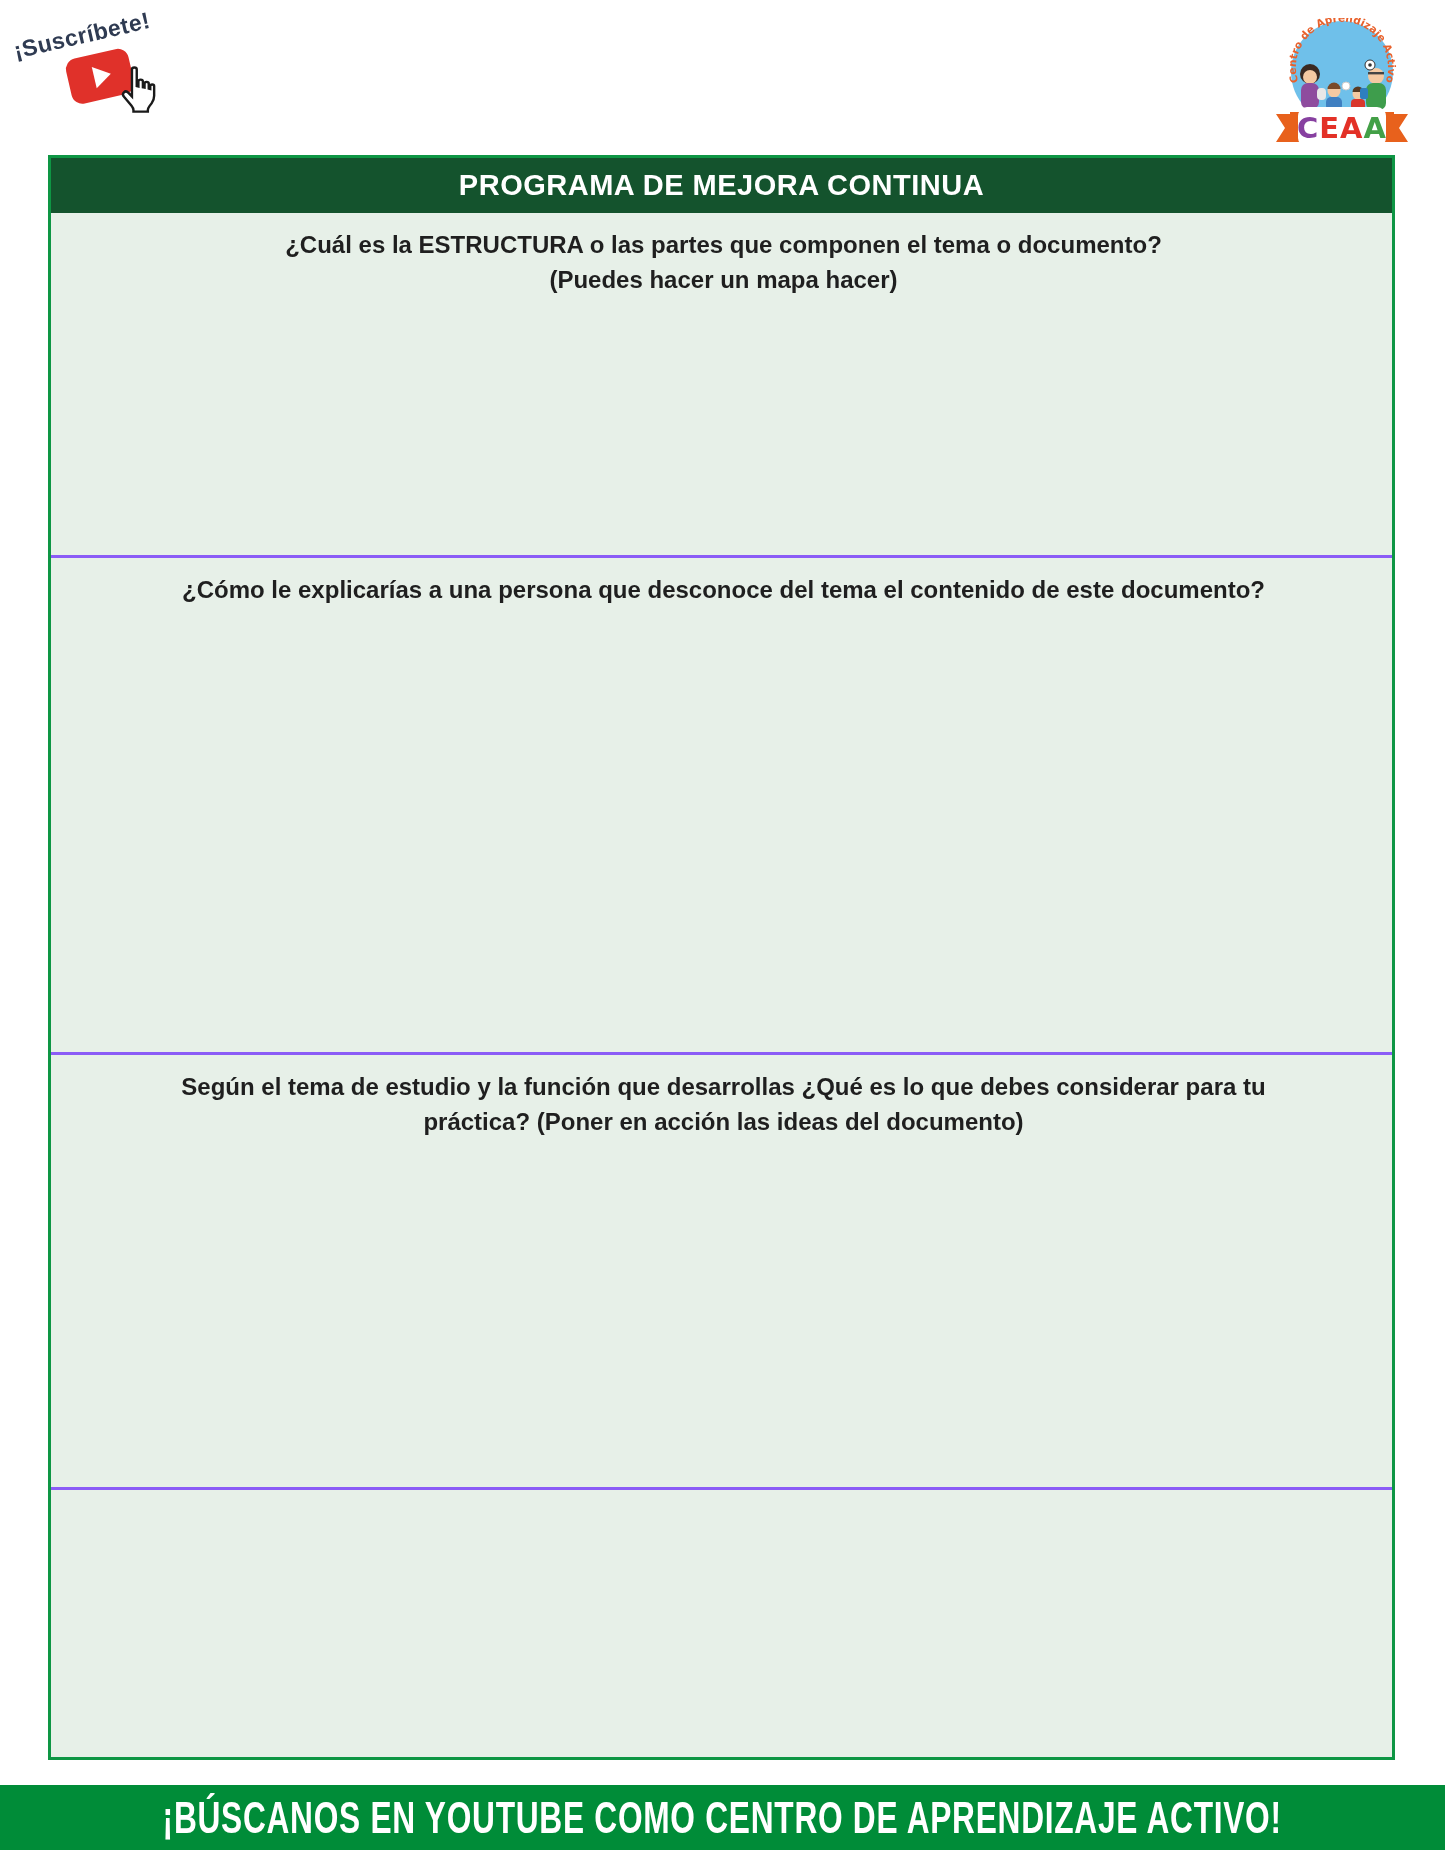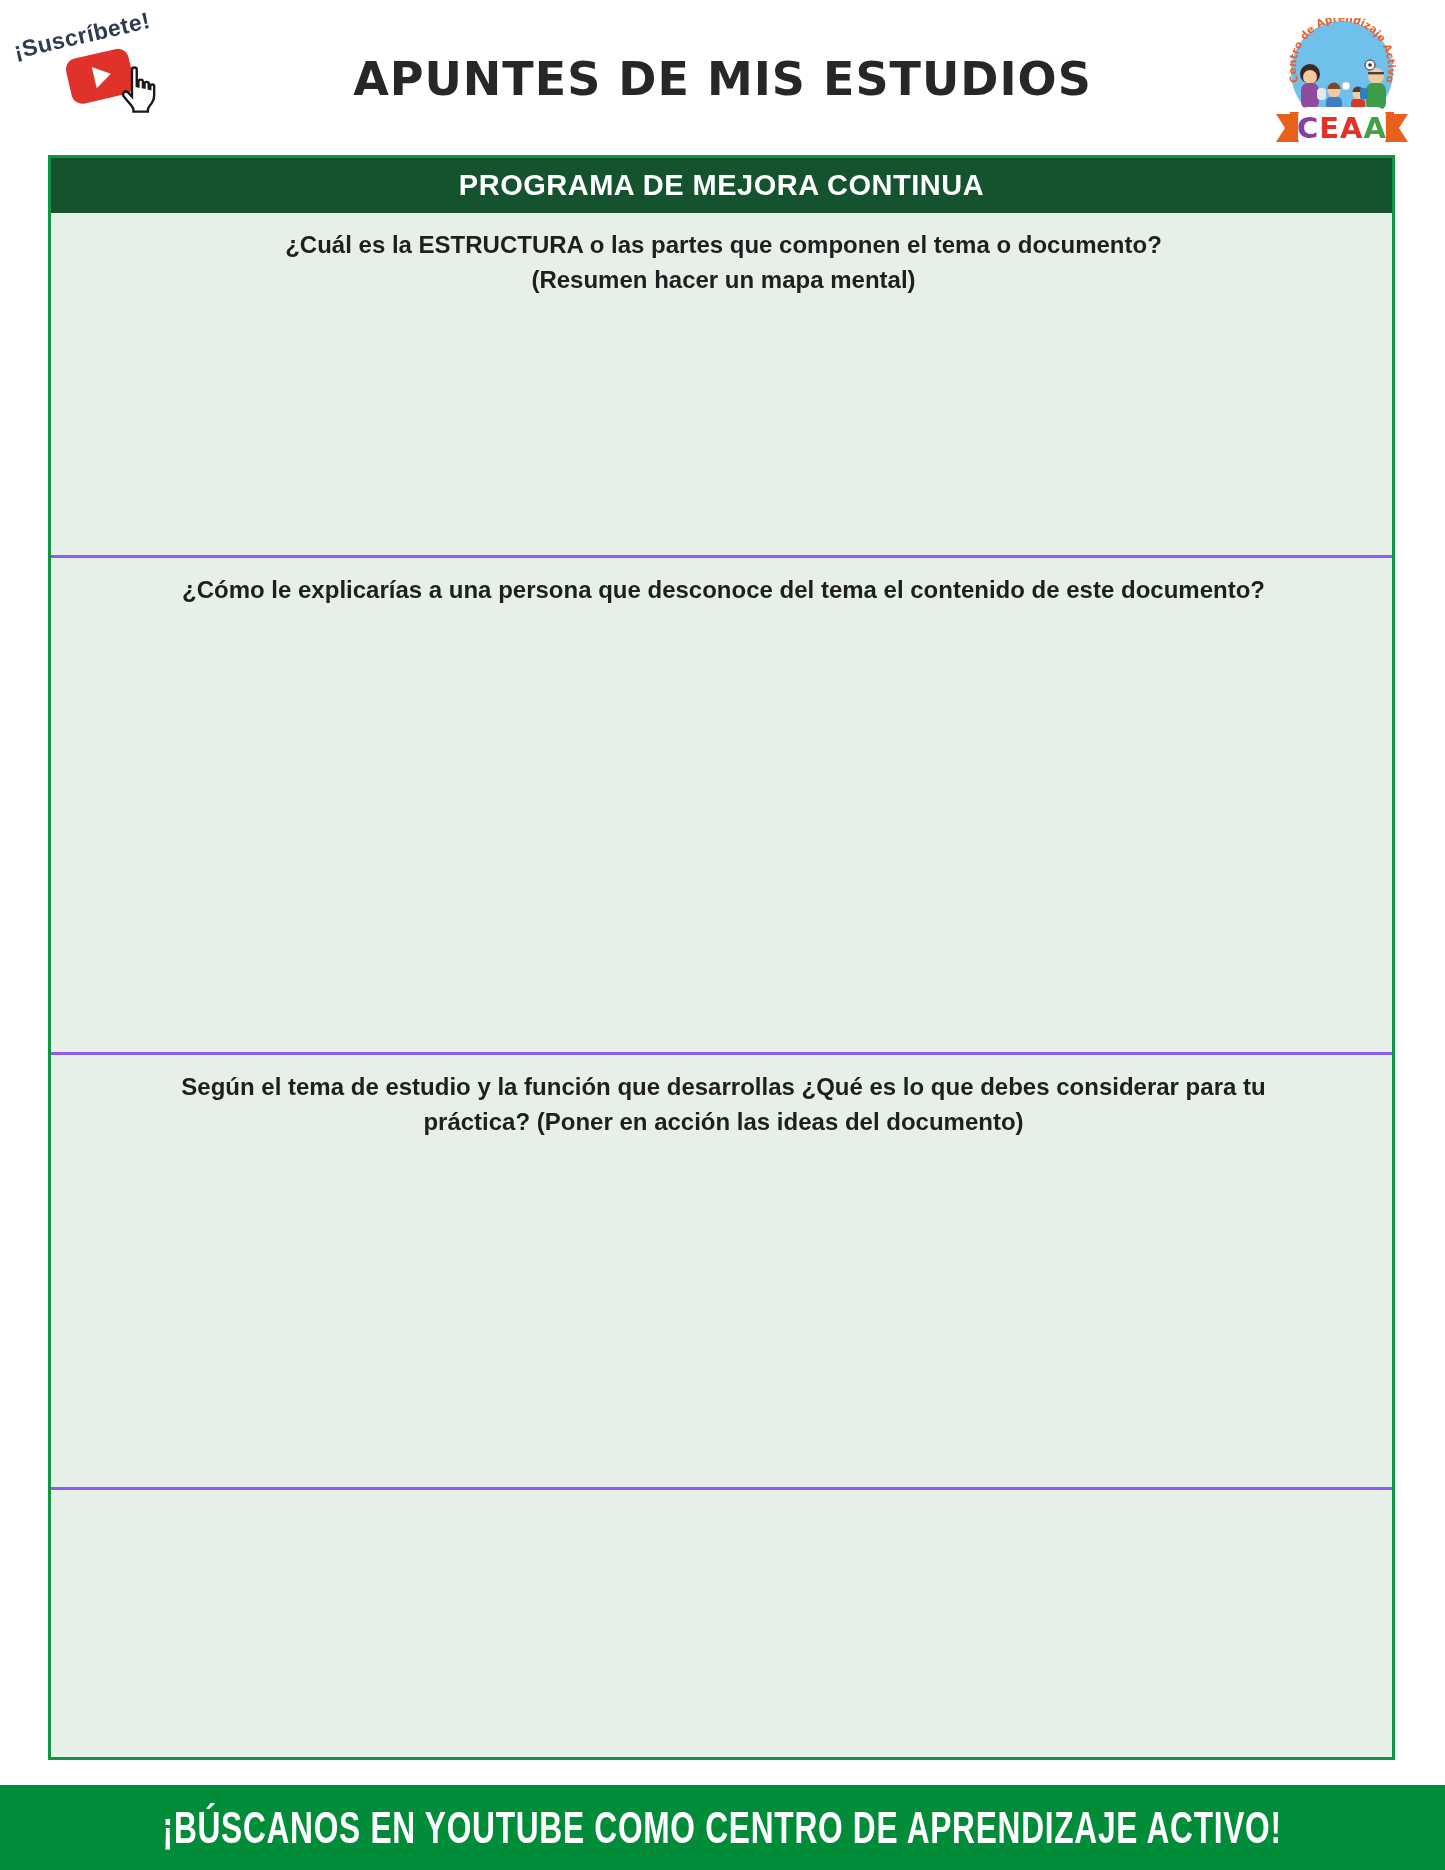--- a/index.html
+++ b/index.html
@@ -69,21 +69,21 @@
     font-weight:bold;font-size:24px;line-height:35px;
   }
   .ws-row ~ .ws-row{border-top:3px solid #8b5cf6;}
   .row-1{flex:0 0 342px;}
   .row-2{flex:0 0 497px;}
   .row-3{flex:0 0 435px;text-align:center;}
   .row-4{flex:1 1 auto;}
 
   
   .footer{
-    position:absolute;left:0;top:1785px;width:1445px;height:85px;
+    position:absolute;left:0;top:1785px;width:1445px;height:65px;
     background:#008C38;
     display:flex;align-items:center;justify-content:center;
     overflow:hidden;
   }
   .condensed{
     display:inline-block;
     transform:scaleX(0.72);
     font-weight:bold;font-size:44px;color:#ffffff;
     letter-spacing:1px;white-space:nowrap;
   }
@@ -96,21 +96,20 @@
   <div class="subscribe-badge">
     <div class="subscribe-text">¡Suscríbete!</div>
     <div class="yt-button">
       <div class="yt-triangle"></div>
     </div>
     <svg class="hand-cursor" viewBox="0 0 32 34">
       <path d="M12 4 c0-1.8 3.2-1.8 3.2 0 v11 l1.1 0.3 v-3.4 c0-1.6 3-1.6 3 0 v3.9 l1.1 0.2 v-2.7 c0-1.5 2.8-1.5 2.8 0 v3.3 l1 0.3 v-1.9 c0-1.4 2.6-1.4 2.6 0 v6.4 c0 2.1-0.6 3.6-1.7 5.1 l-1.3 1.7 c-0.8 1.1-1.2 1.7-1.2 2.7 v1.1 h-9.6 v-1.1 c0-1.1-0.5-1.9-1.4-3 l-4.9-5.8 c-2-2.3 0.9-4.7 2.8-2.8 l2.5 2.6 z" fill="#ffffff" stroke="#1a1a1a" stroke-width="1.6"></path>
     </svg>
   </div>
 
-  <h1 class="title">APUNTES DE MIS ESTUDIOS</h1>
 
   <div class="logo">
     <svg viewBox="0 0 136 132" width="136" height="132">
       <circle cx="68" cy="54" r="51" fill="#6FC0EA"></circle>
       <path id="arcpath" d="M 25 66 A 46 46 0 1 1 111 66" fill="none"></path>
       <text font-family="DejaVu Sans, sans-serif" font-size="10.5" font-weight="bold" fill="#E8612C">
         <textPath href="#arcpath" startOffset="50%" text-anchor="middle">Centro de Aprendizaje Activo</textPath>
       </text>
 
       <g>
@@ -150,21 +149,21 @@
     </svg>
   </div>
 
   <div class="worksheet">
     <div class="ws-header">
       <span>PROGRAMA DE MEJORA CONTINUA</span>
     </div>
 
     <div class="ws-row row-1">
       <div class="q">¿Cuál es la ESTRUCTURA o las partes que componen el tema o documento?</div>
-      <div class="hint">(Resumen hacer un mapa mental)</div>
+      <div class="hint">(Puedes hacer un mapa hacer)</div>
     </div>
 
     <div class="ws-row row-2">
       <div class="q">¿Cómo le explicarías a una persona que desconoce del tema el contenido de este documento?</div>
     </div>
 
     <div class="ws-row row-3">
       <div class="q">Según el tema de estudio y la función que desarrollas ¿Qué es lo que debes considerar para tu práctica? (Poner en acción las ideas del documento)</div>
       <div class="hint"></div>
     </div>

